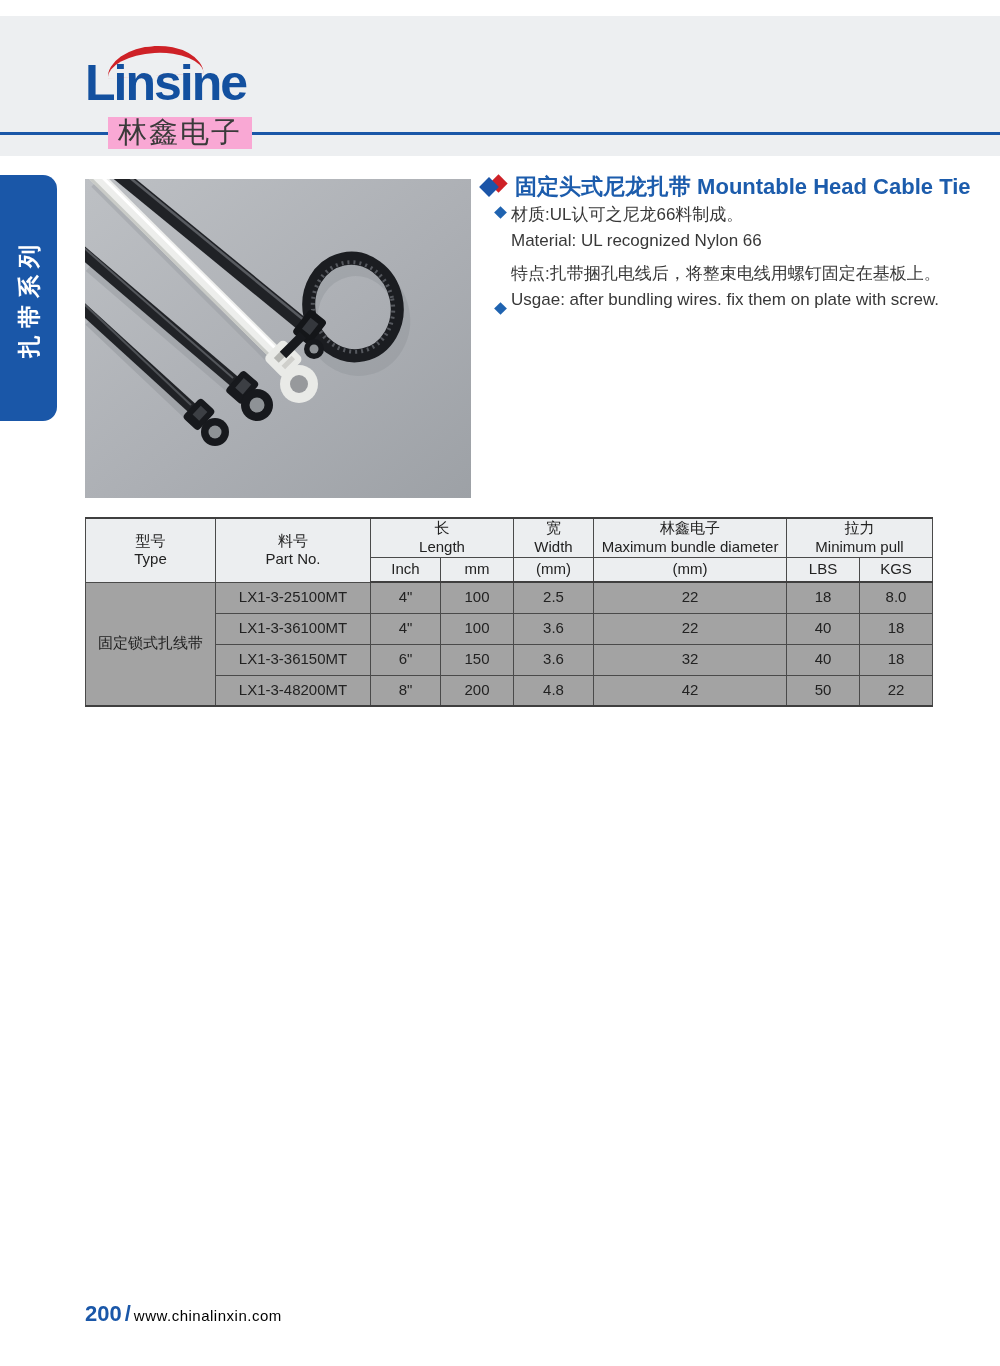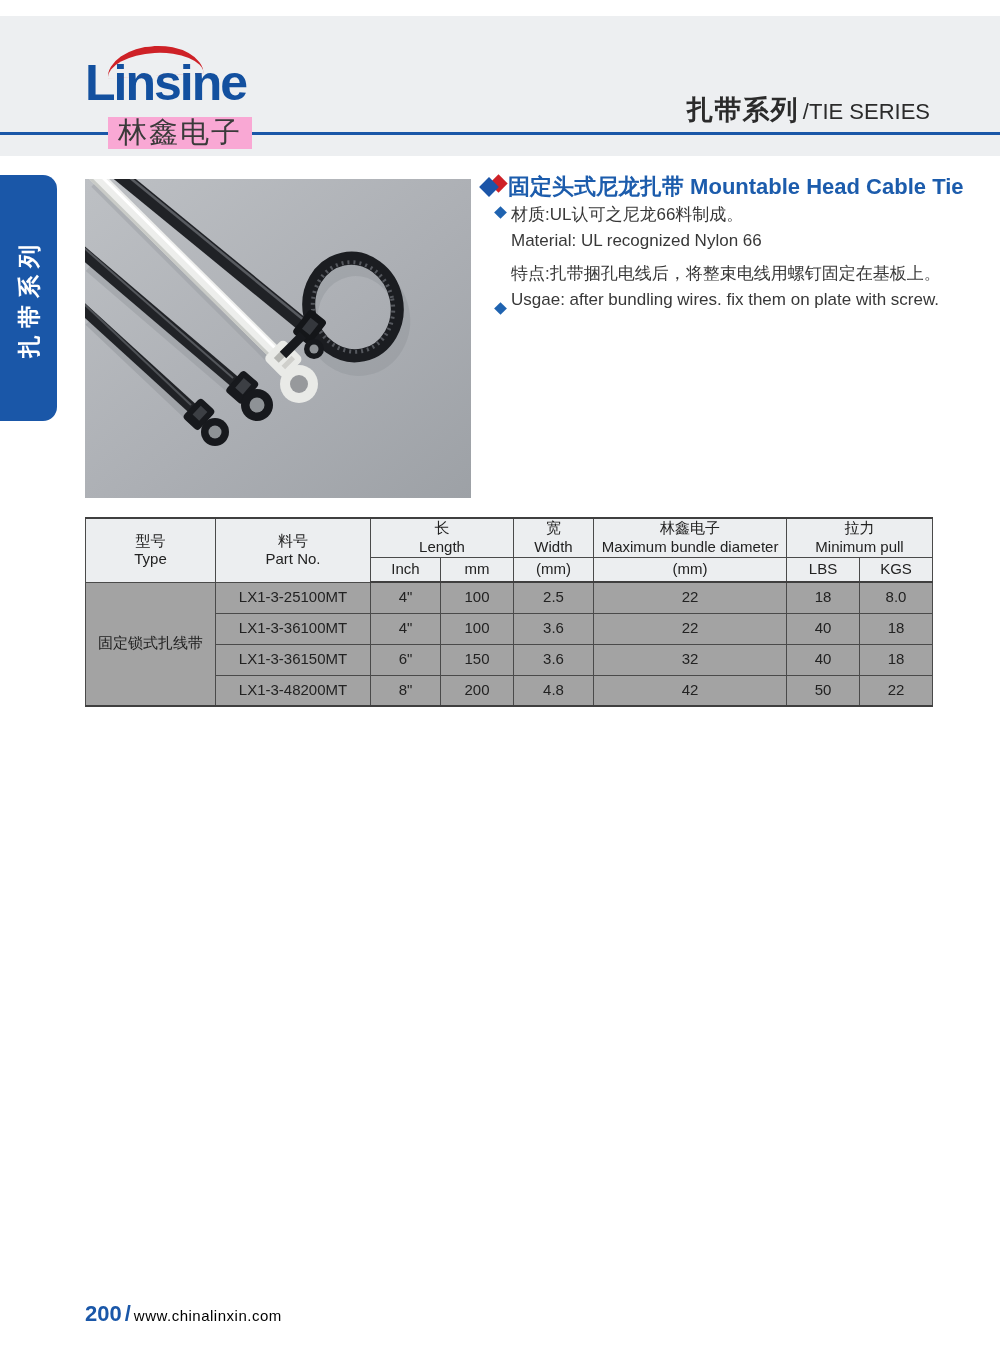--- a/index.html
+++ b/index.html
@@ -57,21 +57,21 @@
     font-size:23px; letter-spacing:7px;
   }
   
   .product-photo {
     position:absolute; left:85px; top:179px; width:386px; height:319px;
     line-height:0;
   }
   
   .title-row {
     position:absolute; left:481px; top:172px;
-    display:flex; align-items:center; white-space:nowrap;
+    display:flex; align-items:center; gap:7px; white-space:nowrap;
   }
   .dbl-diamond { position:relative; width:27px; height:24px; display:inline-block; }
   .dbl-diamond .d-red {
     position:absolute; left:11px; top:2px; width:13px; height:13px;
     background:#ce2127; transform:rotate(45deg); z-index:1;
   }
   .dbl-diamond .d-blue {
     position:absolute; left:1px; top:5px; width:14px; height:14px;
     background:#1c55a8; transform:rotate(45deg); z-index:2;
   }
@@ -117,24 +117,20 @@
 
 <div class="page">
 
   <header class="topbar">
     <div class="blue-rule"></div>
     <div class="logo">
       <div class="logo-arc"></div>
       <div class="logo-text">Linsine</div>
     </div>
     <div class="logo-sub">林鑫电子</div>
-    <div class="series">
-      <span class="series-zh">扎带系列</span>
-      <span class="series-en">/TIE SERIES</span>
-    </div>
   </header>
 
   <aside class="side-tab">
     <span class="side-tab-label">扎带系列</span>
   </aside>
 
   <figure class="product-photo">
     <svg viewBox="0 0 386 319" width="386" height="319" xmlns="http://www.w3.org/2000/svg">
       <defs>
         <linearGradient id="bg" x1="0" y1="0" x2="1" y2="1">

